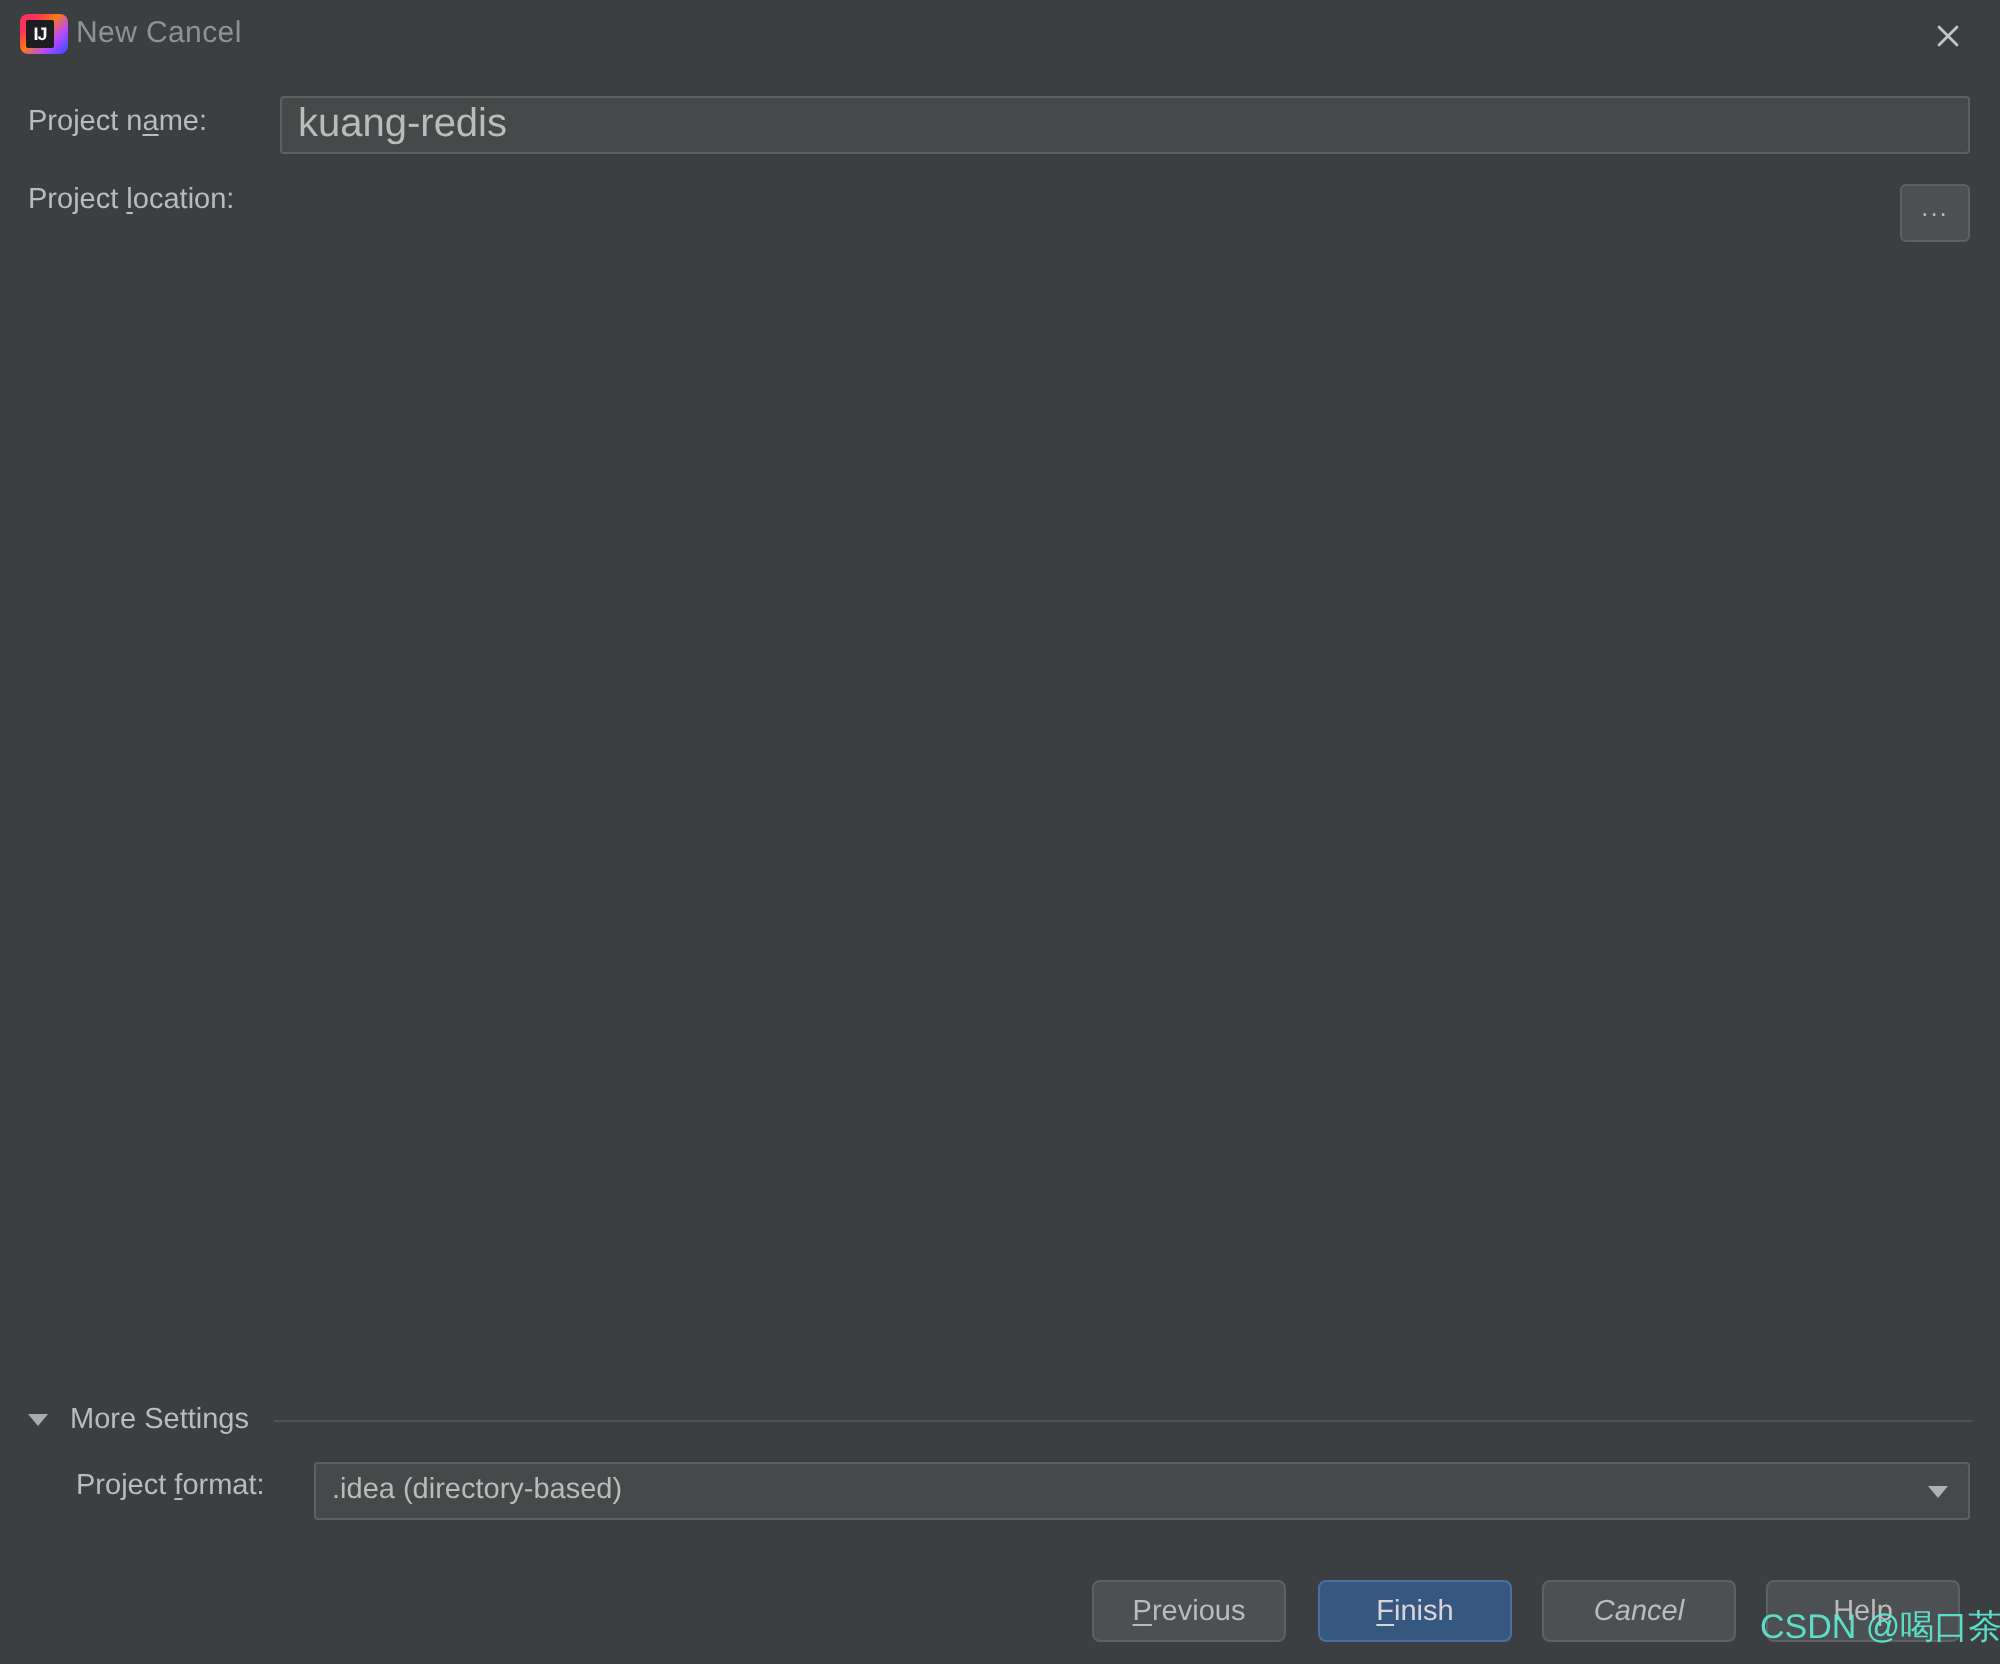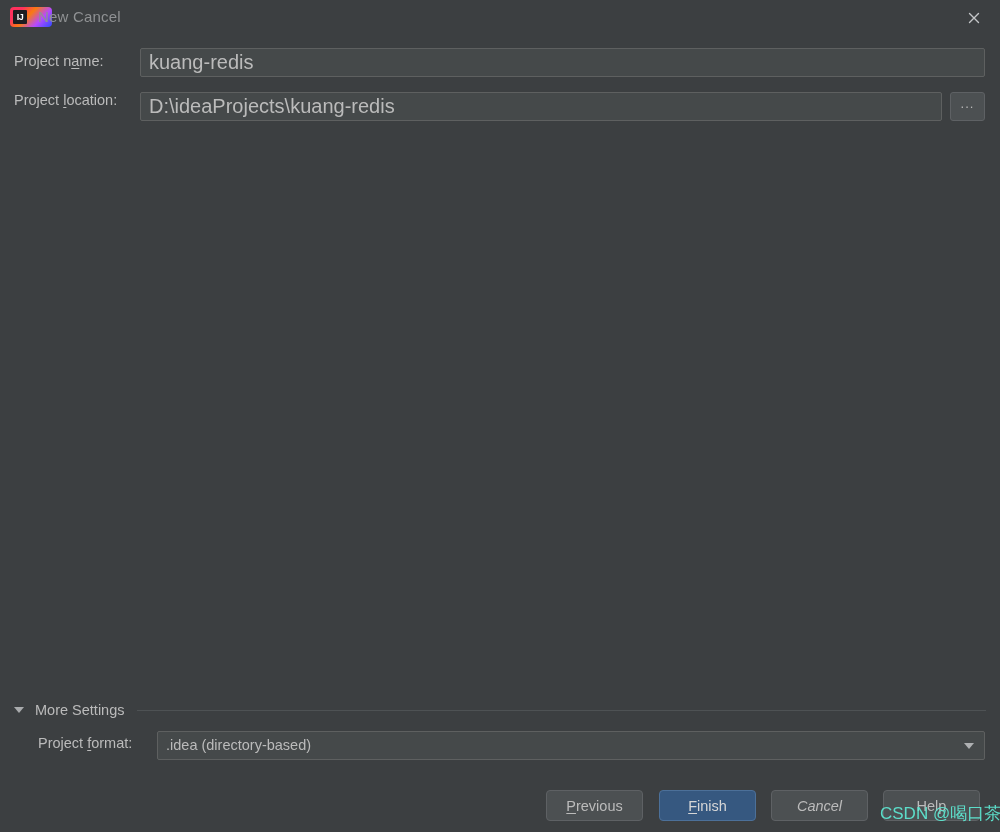--- a/index.html
+++ b/index.html
@@ -26,21 +26,21 @@
   
   .titlebar {
     position: absolute;
     left: 0; top: 0;
     width: 1000px;
     height: 36px;
   }
   .app-icon {
     position: absolute;
     left: 10px; top: 7px;
-    width: 42px; height: 20px;
+    width: 24px; height: 20px;
     border-radius: 4px;
     background:
       linear-gradient(135deg, #fe315d 0%, #fe315d 22%, #f97a12 44%, #b64aff 70%, #2d4bff 100%);
     overflow: hidden;
   }
   .app-icon .glyph {
     position: absolute;
     left: 3px; top: 3px;
     width: 14px; height: 14px;
     background: #1d1d21;
@@ -245,21 +245,20 @@
       <svg width="14" height="14" viewBox="0 0 14 14" aria-hidden="true">
         <path d="M2.5 2.5 L11.5 11.5 M11.5 2.5 L2.5 11.5" stroke="#c4c6c8" stroke-width="1.4" stroke-linecap="round" fill="none"></path>
       </svg>
     </div>
   </div>
 
   <div class="label lbl-name"><span>Project n</span><span class="mn">a</span><span>me:</span></div>
   <div class="textfield fld-name">kuang-redis</div>
 
   <div class="label lbl-location"><span>Project </span><span class="mn">l</span><span>ocation:</span></div>
-  <div class="textfield fld-location">D:\ideaProjects\kuang-redis</div>
   <div class="browse-btn">
     <span class="dots">...</span>
   </div>
 
   <div class="more-settings">
     <div class="tri"></div>
     <div class="ms-text"><span>Mo</span><span class="mn">r</span><span>e Settings</span></div>
     <div class="ms-rule"></div>
   </div>
 

